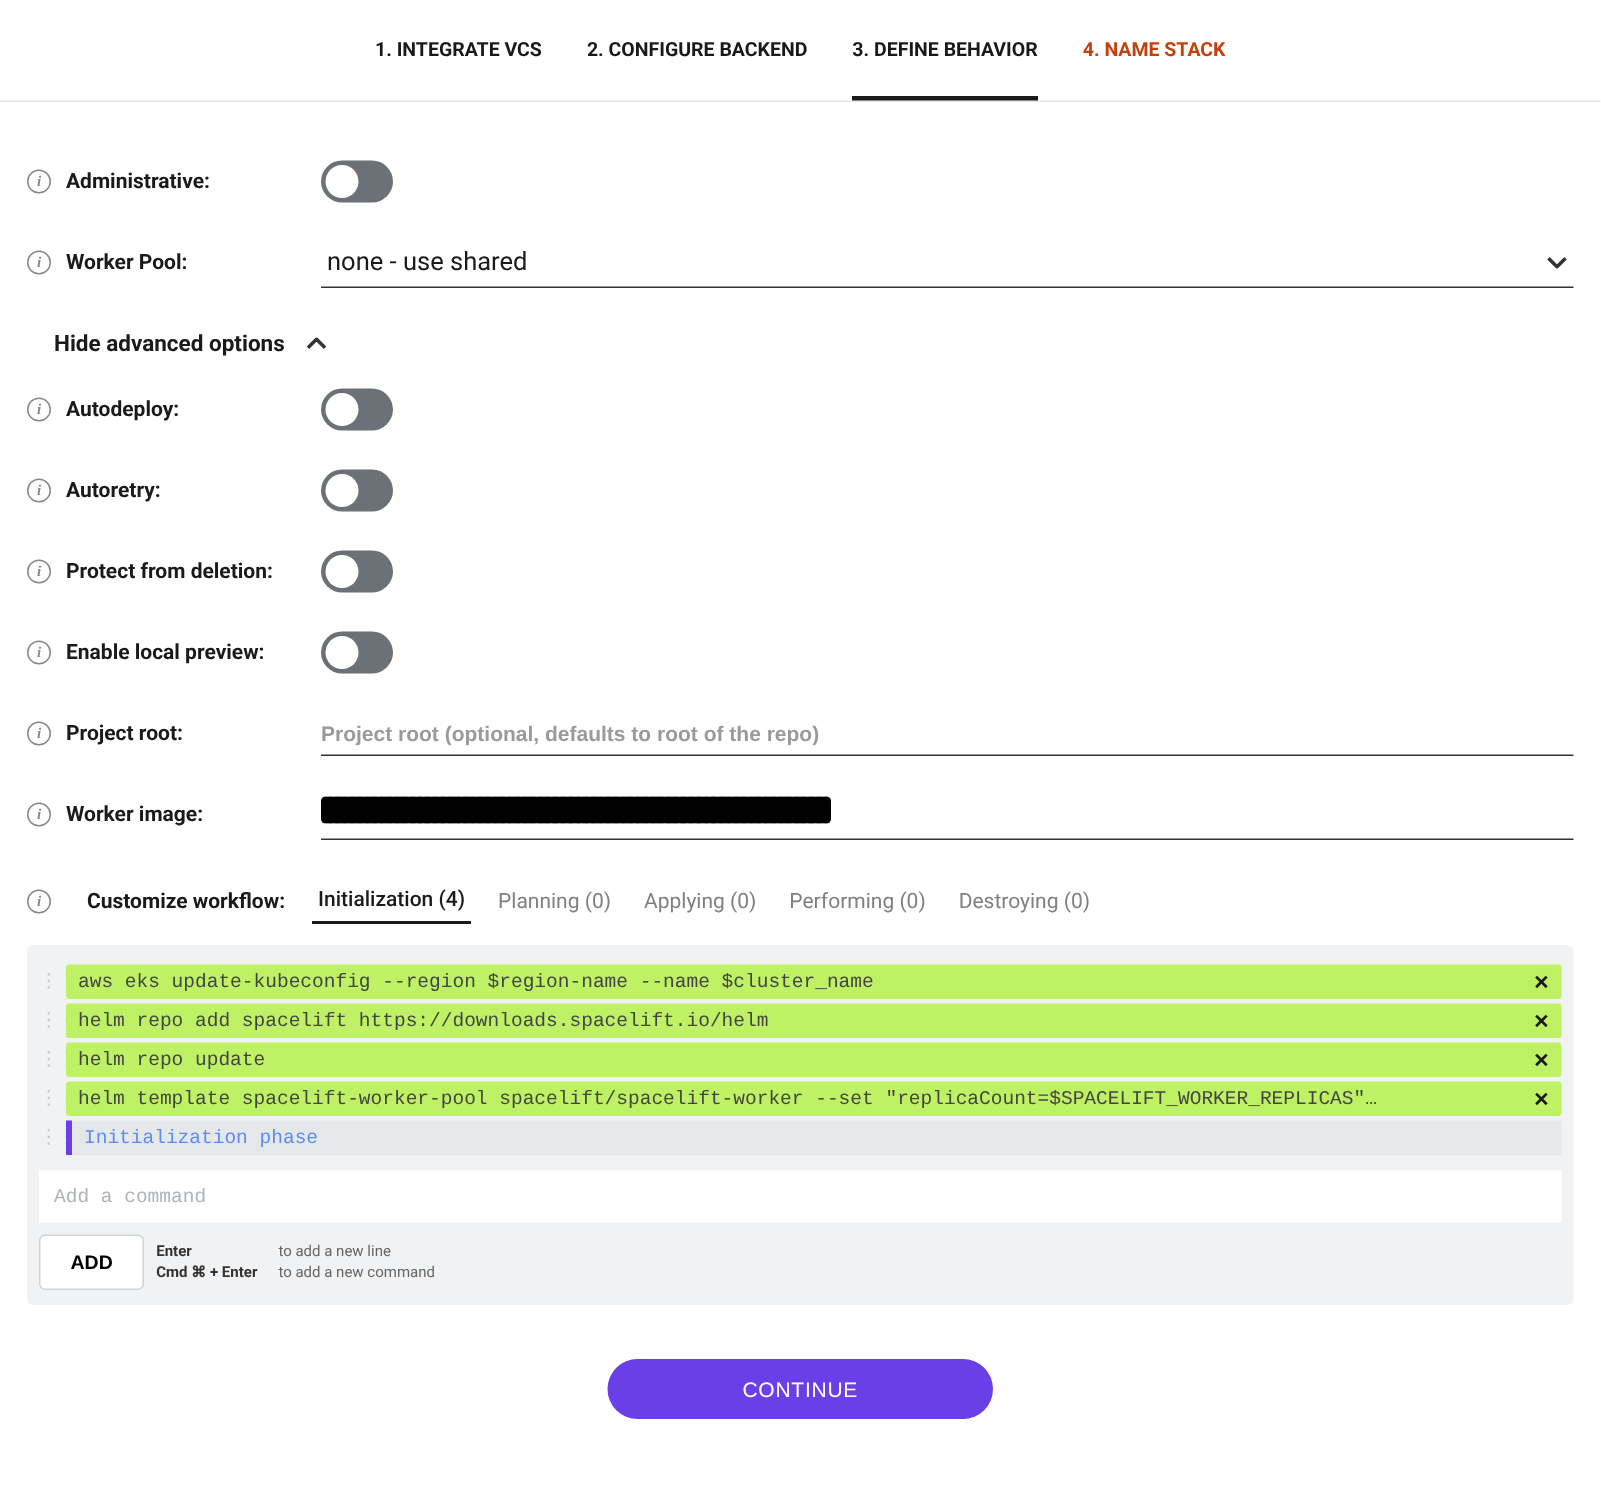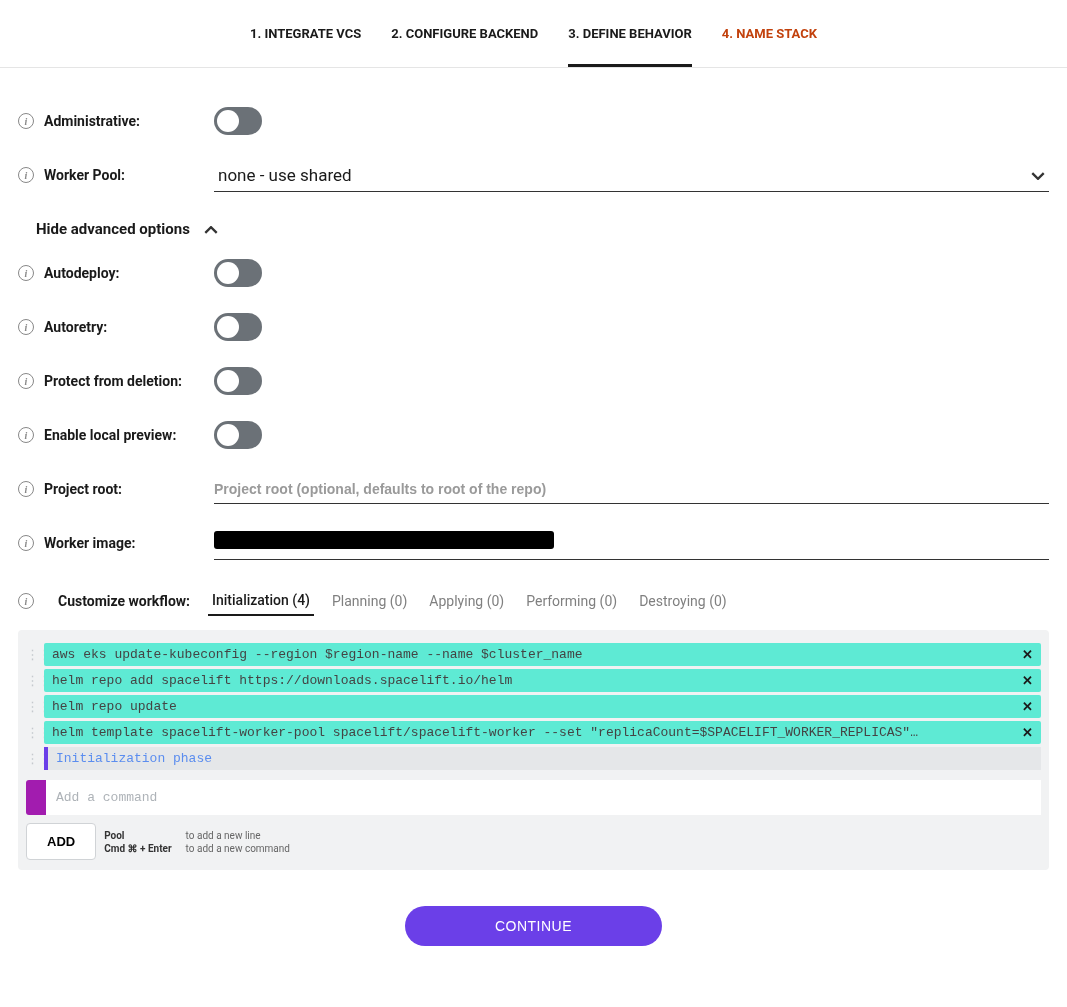--- a/index.html
+++ b/index.html
@@ -149,21 +149,21 @@
 .drag-handle {
   width: 12px;
   color: #c5c9cd;
   font-size: 13px;
   cursor: grab;
   line-height: 1;
   letter-spacing: -1px;
 }
 .cmd-text {
   flex: 1;
-  background: #5eead4;
+  background: #bef264;
   font-family: "Courier New", monospace;
   font-size: 13px;
   padding: 4px 8px;
   border-radius: 2px;
   white-space: nowrap;
   overflow: hidden;
   text-overflow: ellipsis;
   color: #444;
   display: flex;
   align-items: center;
@@ -179,24 +179,23 @@
 .phase-row .phase-text {
   flex: 1;
   background: #e5e7e9;
   border-left: 4px solid #6b3fe8;
   font-family: "Courier New", monospace;
   font-size: 13px;
   color: #5b8def;
   padding: 4px 8px;
 }
 .add-input-row {
-  background: #a21caf;
+  background: #fef9c3;
   margin: 10px 0 8px;
   border-radius: 3px;
-  padding-left: 20px;
 }
 .add-input {
   width: 100%;
   border: none;
   padding: 10px 10px;
   font-family: "Courier New", monospace;
   font-size: 13px;
   outline: none;
 }
 .add-input::placeholder { color: #aeb3b8; }
@@ -378,21 +377,21 @@
     <div class="add-input-row">
       <input type="text" class="add-input" placeholder="Add a command" style="">
     </div>
 
     <div class="editor-footer">
       <button class="add-btn">ADD</button>
       <div class="hints">
         <table>
           <tbody>
               <tr>
-                <td>Pool</td>
+                <td>Enter</td>
                 <td>to add a new line</td>
               </tr>
           <tr>
                 <td>Cmd ⌘ + Enter</td>
                 <td>to add a new command</td>
               </tr>
         </tbody>
           </table>
       </div>
     </div>

